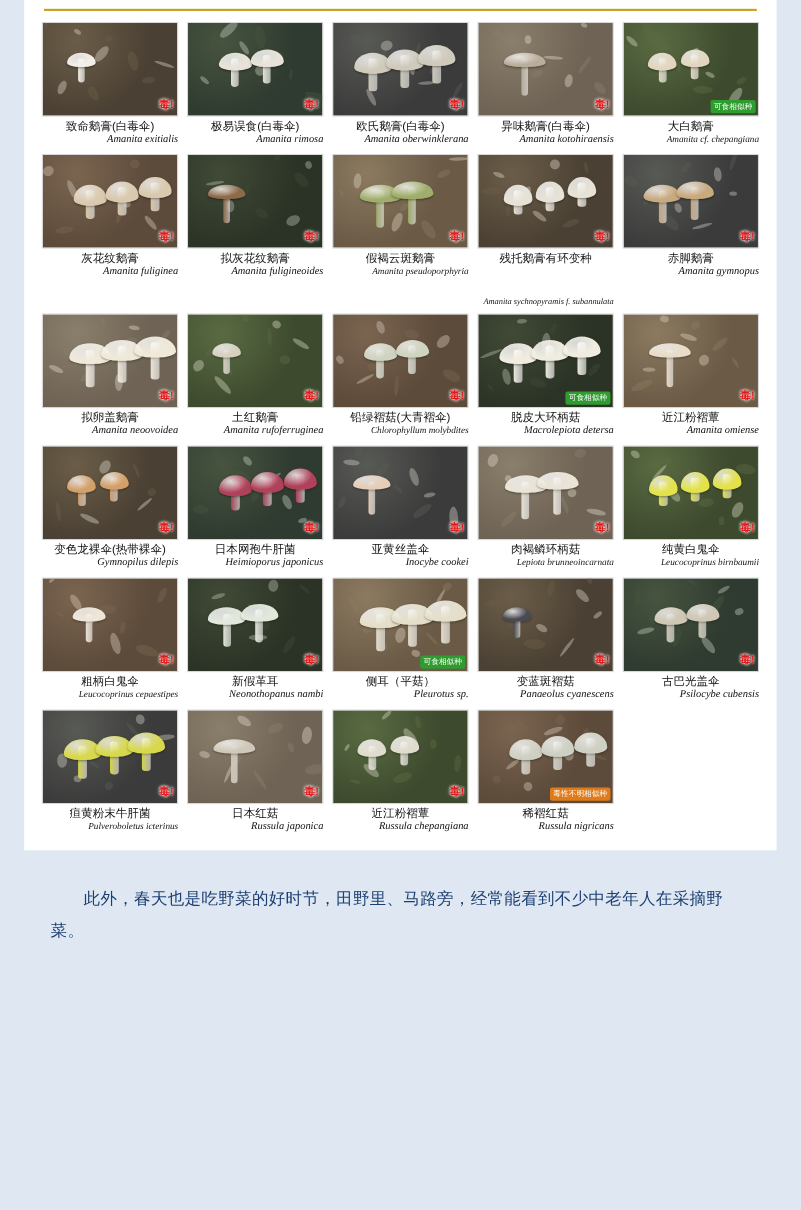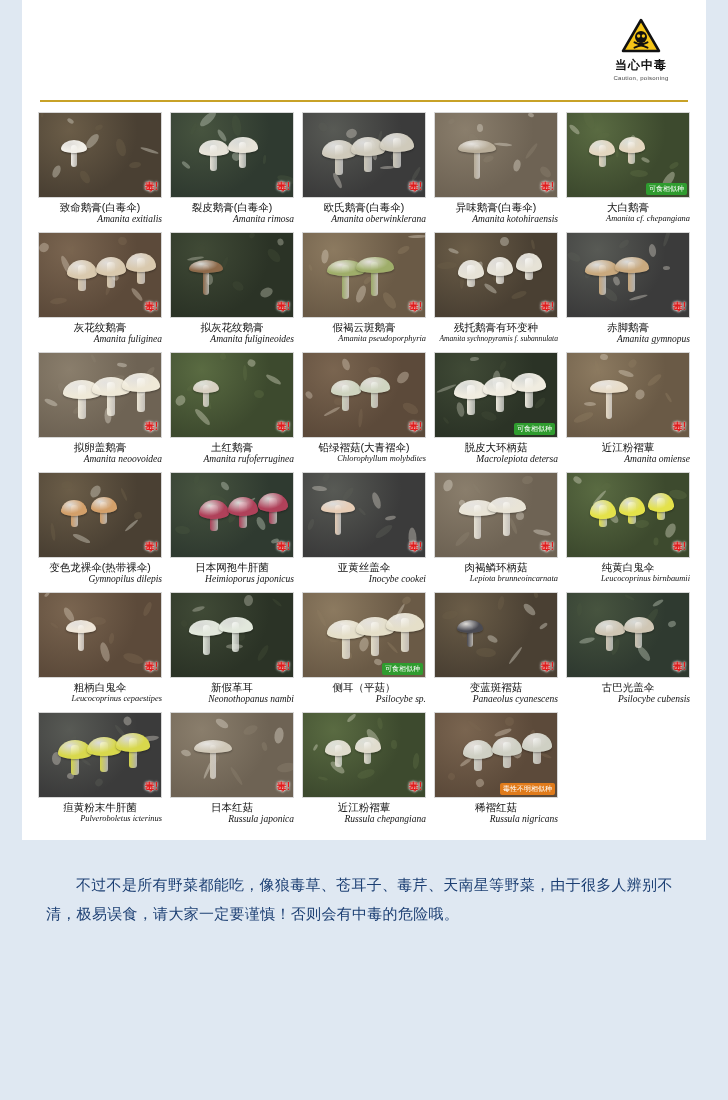--- a/index.html
+++ b/index.html
@@ -90,35 +90,20 @@
     letter-spacing:.3px;
   }
   .body-text p{margin:0 0 18px 0;text-indent:2em;}
 </style>
 </head>
 <body>
 
 <div class="page">
   <div class="card">
 
-    <div class="poster-head">
-      <div class="warn">
-        <svg width="40" height="36" viewBox="0 0 40 36">
-          <polygon points="20,2 38,33 2,33" fill="#f5c518" stroke="#111" stroke-width="2.5" stroke-linejoin="round"></polygon>
-          <circle cx="20" cy="19" r="6" fill="#111"></circle>
-          <circle cx="17.6" cy="18" r="1.7" fill="#f5c518"></circle>
-          <circle cx="22.4" cy="18" r="1.7" fill="#f5c518"></circle>
-          <rect x="17.5" y="24.5" width="5" height="4" rx="1" fill="#111"></rect>
-          <rect x="12" y="26" width="16" height="2" rx="1" fill="#111" transform="rotate(-22 20 27)"></rect>
-          <rect x="12" y="26" width="16" height="2" rx="1" fill="#111" transform="rotate(22 20 27)"></rect>
-        </svg>
-        <div class="w1">当心中毒</div>
-        <div class="w2">Caution, poisoning</div>
-      </div>
-    </div>
 
     <div class="rule"></div>
 
     <div class="grid">
         <div class="cell">
           <div class="photo">
             <div class="bg" style="background: radial-gradient(circle at 25% 20%, rgb(107, 93, 72) 0%, rgb(74, 64, 51) 60%, rgb(74, 64, 51) 100%), linear-gradient(160deg, rgb(74, 64, 51), rgb(107, 93, 72));"></div>
             <div class="blob" style="width: 6px; height: 3px; left: 0%; top: 0%; background: rgb(107, 93, 72); opacity: 0.45; transform: rotate(-90deg);"></div>
             <div class="blob" style="width: 17px; height: 8px; left: 37%; top: 29%; background: rgb(207, 201, 189); opacity: 0.45; transform: rotate(-49deg);"></div>
             <div class="blob" style="width: 12px; height: 6px; left: 74%; top: 58%; background: rgb(107, 93, 72); opacity: 0.45; transform: rotate(-8deg);"></div>
@@ -146,21 +131,21 @@
             <div class="blob" style="width: 20px; height: 8px; left: 22%; top: 2%; background: rgb(185, 192, 178); opacity: 0.45; transform: rotate(-42deg);"></div>
             <div class="blob" style="width: 15px; height: 6px; left: 59%; top: 31%; background: rgb(71, 84, 63); opacity: 0.45; transform: rotate(-1deg);"></div>
             <div class="blob" style="width: 10px; height: 4px; left: 8%; top: 60%; background: rgb(185, 192, 178); opacity: 0.45; transform: rotate(40deg);"></div>
             <div class="blob" style="width: 21px; height: 9px; left: 45%; top: 9%; background: rgb(71, 84, 63); opacity: 0.45; transform: rotate(81deg);"></div>
             <div class="stem" style="width: 7px; height: 26px; left: 32%; top: 38%; background: linear-gradient(90deg, rgb(231, 227, 216), rgba(255, 255, 255, 0.6)); filter: brightness(0.98);"></div>
             <div class="blob" style="width: 30px; height: 16px; left: calc(32% - 11.5px); top: 32%; background: radial-gradient(at 35% 30%, rgba(255, 255, 255, 0.8) 0%, rgb(231, 227, 216) 55%, rgb(231, 227, 216) 100%); border-radius: 50% 50% 45% 45% / 70% 70% 30% 30%; box-shadow: rgba(0, 0, 0, 0.35) 0px 1px 2px;"></div>
             <div class="stem" style="width: 7px; height: 26px; left: 56%; top: 34%; background: linear-gradient(90deg, rgb(231, 227, 216), rgba(255, 255, 255, 0.6)); filter: brightness(0.98);"></div>
             <div class="blob" style="width: 30px; height: 16px; left: calc(56% - 11.5px); top: 28%; background: radial-gradient(at 35% 30%, rgba(255, 255, 255, 0.8) 0%, rgb(231, 227, 216) 55%, rgb(231, 227, 216) 100%); border-radius: 50% 50% 45% 45% / 70% 70% 30% 30%; box-shadow: rgba(0, 0, 0, 0.35) 0px 1px 2px;"></div>
             <div class="tagpoison">毒!</div>
           </div>
-          <div class="cname">裂皮鹅膏(白毒伞)</div>
+          <div class="cname">极易误食(白毒伞)</div>
           <div class="sname">Amanita rimosa</div>
         </div>
         <div class="cell">
           <div class="photo">
             <div class="bg" style="background: radial-gradient(circle at 25% 20%, rgb(88, 90, 85) 0%, rgb(59, 59, 59) 60%, rgb(59, 59, 59) 100%), linear-gradient(160deg, rgb(59, 59, 59), rgb(88, 90, 85));"></div>
             <div class="blob" style="width: 20px; height: 5px; left: 26%; top: 34%; background: rgb(88, 90, 85); opacity: 0.45; transform: rotate(-44deg);"></div>
             <div class="blob" style="width: 15px; height: 3px; left: 63%; top: 63%; background: rgb(197, 194, 184); opacity: 0.45; transform: rotate(-3deg);"></div>
             <div class="blob" style="width: 10px; height: 8px; left: 12%; top: 12%; background: rgb(88, 90, 85); opacity: 0.45; transform: rotate(38deg);"></div>
             <div class="blob" style="width: 21px; height: 6px; left: 49%; top: 41%; background: rgb(197, 194, 184); opacity: 0.45; transform: rotate(79deg);"></div>
             <div class="blob" style="width: 16px; height: 4px; left: 86%; top: 70%; background: rgb(88, 90, 85); opacity: 0.45; transform: rotate(-60deg);"></div>
@@ -296,21 +281,21 @@
             <div class="blob" style="width: 6px; height: 9px; left: 48%; top: 48%; background: rgb(107, 93, 72); opacity: 0.45; transform: rotate(62deg);"></div>
             <div class="stem" style="width: 8px; height: 22px; left: 26%; top: 38%; background: linear-gradient(90deg, rgb(230, 226, 214), rgba(255, 255, 255, 0.6)); filter: brightness(0.98);"></div>
             <div class="blob" style="width: 26px; height: 19px; left: calc(26% - 9px); top: 32%; background: radial-gradient(at 35% 30%, rgba(255, 255, 255, 0.8) 0%, rgb(230, 226, 214) 55%, rgb(230, 226, 214) 100%); border-radius: 50% 50% 45% 45% / 70% 70% 30% 30%; box-shadow: rgba(0, 0, 0, 0.35) 0px 1px 2px;"></div>
             <div class="stem" style="width: 8px; height: 22px; left: 50%; top: 34%; background: linear-gradient(90deg, rgb(230, 226, 214), rgba(255, 255, 255, 0.6)); filter: brightness(0.98);"></div>
             <div class="blob" style="width: 26px; height: 19px; left: calc(50% - 9px); top: 28%; background: radial-gradient(at 35% 30%, rgba(255, 255, 255, 0.8) 0%, rgb(230, 226, 214) 55%, rgb(230, 226, 214) 100%); border-radius: 50% 50% 45% 45% / 70% 70% 30% 30%; box-shadow: rgba(0, 0, 0, 0.35) 0px 1px 2px;"></div>
             <div class="stem" style="width: 8px; height: 22px; left: 74%; top: 30%; background: linear-gradient(90deg, rgb(230, 226, 214), rgba(255, 255, 255, 0.6)); filter: brightness(0.98);"></div>
             <div class="blob" style="width: 26px; height: 19px; left: calc(74% - 9px); top: 24%; background: radial-gradient(at 35% 30%, rgba(255, 255, 255, 0.8) 0%, rgb(230, 226, 214) 55%, rgb(230, 226, 214) 100%); border-radius: 50% 50% 45% 45% / 70% 70% 30% 30%; box-shadow: rgba(0, 0, 0, 0.35) 0px 1px 2px;"></div>
             <div class="tagpoison">毒!</div>
           </div>
           <div class="cname">残托鹅膏有环变种</div>
-          <div class="sname" style="font-size: 7.6px;">Amanita sychnopyramis f. subannulata</div>
+          <div class="sname" style="font-size: 7.6px; margin-top: 27px;">Amanita sychnopyramis f. subannulata</div>
         </div>
         <div class="cell">
           <div class="photo">
             <div class="bg" style="background: radial-gradient(circle at 25% 20%, rgb(88, 90, 85) 0%, rgb(59, 59, 59) 60%, rgb(59, 59, 59) 100%), linear-gradient(160deg, rgb(59, 59, 59), rgb(88, 90, 85));"></div>
             <div class="blob" style="width: 12px; height: 6px; left: 42%; top: 10%; background: rgb(88, 90, 85); opacity: 0.45; transform: rotate(-40deg);"></div>
             <div class="blob" style="width: 7px; height: 4px; left: 79%; top: 39%; background: rgb(197, 194, 184); opacity: 0.45; transform: rotate(1deg);"></div>
             <div class="blob" style="width: 18px; height: 9px; left: 28%; top: 68%; background: rgb(88, 90, 85); opacity: 0.45; transform: rotate(42deg);"></div>
             <div class="blob" style="width: 13px; height: 7px; left: 65%; top: 17%; background: rgb(197, 194, 184); opacity: 0.45; transform: rotate(83deg);"></div>
             <div class="blob" style="width: 8px; height: 5px; left: 14%; top: 46%; background: rgb(88, 90, 85); opacity: 0.45; transform: rotate(-56deg);"></div>
             <div class="blob" style="width: 19px; height: 3px; left: 51%; top: 75%; background: rgb(197, 194, 184); opacity: 0.45; transform: rotate(-15deg);"></div>
@@ -592,21 +577,21 @@
             <div class="blob" style="width: 15px; height: 3px; left: 67%; top: 63%; background: rgb(140, 122, 96); opacity: 0.45; transform: rotate(47deg);"></div>
             <div class="stem" style="width: 8px; height: 34px; left: 32%; top: 38%; background: linear-gradient(90deg, rgb(229, 223, 201), rgba(255, 255, 255, 0.6)); filter: brightness(0.98);"></div>
             <div class="blob" style="width: 38px; height: 19px; left: calc(32% - 15px); top: 32%; background: radial-gradient(at 35% 30%, rgba(255, 255, 255, 0.8) 0%, rgb(229, 223, 201) 55%, rgb(229, 223, 201) 100%); border-radius: 50% 50% 45% 45% / 70% 70% 30% 30%; box-shadow: rgba(0, 0, 0, 0.35) 0px 1px 2px;"></div>
             <div class="stem" style="width: 8px; height: 34px; left: 56%; top: 34%; background: linear-gradient(90deg, rgb(229, 223, 201), rgba(255, 255, 255, 0.6)); filter: brightness(0.98);"></div>
             <div class="blob" style="width: 38px; height: 19px; left: calc(56% - 15px); top: 28%; background: radial-gradient(at 35% 30%, rgba(255, 255, 255, 0.8) 0%, rgb(229, 223, 201) 55%, rgb(229, 223, 201) 100%); border-radius: 50% 50% 45% 45% / 70% 70% 30% 30%; box-shadow: rgba(0, 0, 0, 0.35) 0px 1px 2px;"></div>
             <div class="stem" style="width: 8px; height: 34px; left: 80%; top: 30%; background: linear-gradient(90deg, rgb(229, 223, 201), rgba(255, 255, 255, 0.6)); filter: brightness(0.98);"></div>
             <div class="blob" style="width: 38px; height: 19px; left: calc(80% - 15px); top: 24%; background: radial-gradient(at 35% 30%, rgba(255, 255, 255, 0.8) 0%, rgb(229, 223, 201) 55%, rgb(229, 223, 201) 100%); border-radius: 50% 50% 45% 45% / 70% 70% 30% 30%; box-shadow: rgba(0, 0, 0, 0.35) 0px 1px 2px;"></div>
             <div class="tagsim">可食相似种</div>
           </div>
           <div class="cname">侧耳（平菇）</div>
-          <div class="sname">Psilocybe sp.</div>
+          <div class="sname">Pleurotus sp.</div>
         </div>
         <div class="cell">
           <div class="photo">
             <div class="bg" style="background: radial-gradient(circle at 25% 20%, rgb(107, 93, 72) 0%, rgb(74, 64, 51) 60%, rgb(74, 64, 51) 100%), linear-gradient(160deg, rgb(74, 64, 51), rgb(107, 93, 72));"></div>
             <div class="blob" style="width: 14px; height: 6px; left: 48%; top: 8%; background: rgb(107, 93, 72); opacity: 0.45; transform: rotate(-78deg);"></div>
             <div class="blob" style="width: 9px; height: 4px; left: 85%; top: 37%; background: rgb(207, 201, 189); opacity: 0.45; transform: rotate(-37deg);"></div>
             <div class="blob" style="width: 20px; height: 9px; left: 34%; top: 66%; background: rgb(107, 93, 72); opacity: 0.45; transform: rotate(4deg);"></div>
             <div class="blob" style="width: 15px; height: 7px; left: 71%; top: 15%; background: rgb(207, 201, 189); opacity: 0.45; transform: rotate(45deg);"></div>
             <div class="blob" style="width: 10px; height: 5px; left: 20%; top: 44%; background: rgb(107, 93, 72); opacity: 0.45; transform: rotate(86deg);"></div>
             <div class="blob" style="width: 21px; height: 3px; left: 57%; top: 73%; background: rgb(207, 201, 189); opacity: 0.45; transform: rotate(-53deg);"></div>
@@ -724,15 +709,15 @@
             <div class="blob" style="width: 30px; height: 19px; left: calc(80% - 11px); top: 24%; background: radial-gradient(at 35% 30%, rgba(255, 255, 255, 0.8) 0%, rgb(207, 208, 196) 55%, rgb(207, 208, 196) 100%); border-radius: 50% 50% 45% 45% / 70% 70% 30% 30%; box-shadow: rgba(0, 0, 0, 0.35) 0px 1px 2px;"></div>
             <div class="tagsim unk">毒性不明相似种</div>
           </div>
           <div class="cname">稀褶红菇</div>
           <div class="sname">Russula nigricans</div>
         </div>
       </div>
   </div>
 
   <div class="body-text">
-    <p>不过不是所有野菜都能吃，像狼毒草、苍耳子、毒芹、天南星等野菜，由于很多人辨别不清，极易误食，请大家一定要谨慎！否则会有中毒的危险哦。</p>
+    <p>此外，春天也是吃野菜的好时节，田野里、马路旁，经常能看到不少中老年人在采摘野菜。</p>
   </div>
 </div>
 
 </body></html>

